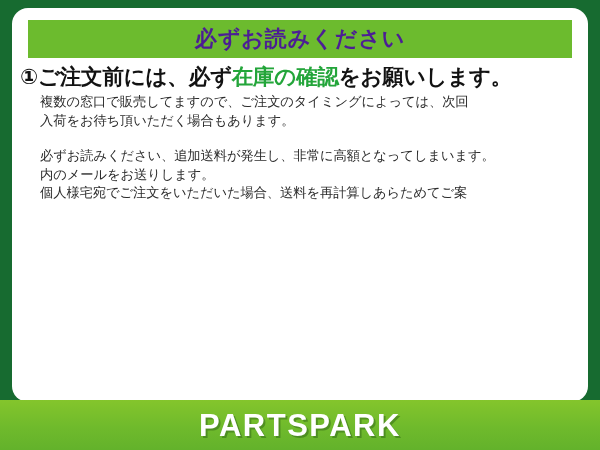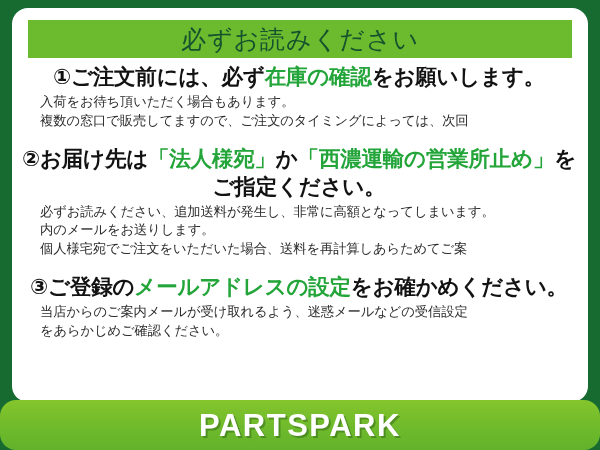--- a/index.html
+++ b/index.html
@@ -45,23 +45,23 @@
     left: 16px;
     top: 12px;
     width: 544px;
     height: 38px;
     background: #6cbb2e;
     display: flex;
     align-items: center;
     justify-content: center;
   }
   .title-text {
-    color: #14532d;
-    font-size: 25px;
-    font-weight: normal;
+    color: #4c1d95;
+    font-size: 22px;
+    font-weight: bold;
     letter-spacing: 1px;
     line-height: 1;
     white-space: nowrap;
   }
 
   
   .content {
     position: absolute;
     left: 0;
     top: 56px;
@@ -73,21 +73,20 @@
   .item { margin-bottom: 2px; }
 
   .item-head {
     font-size: 21.5px;
     font-weight: bold;
     color: #121212;
     line-height: 1.30;
     letter-spacing: -0.2px;
     margin: 0;
     white-space: nowrap;
-    text-align: center;
   }
   .item-head.wrap { white-space: normal; }
 
   .hl { color: #23a53a; }
 
   .item-sub {
     font-size: 13.3px;
     color: #2b2b2b;
     line-height: 1.42;
     margin: 1px 0 0 20px;
@@ -101,21 +100,20 @@
   .footer {
     position: absolute;
     left: 0;
     top: 400px;
     width: 600px;
     height: 50px;
     background: linear-gradient(180deg, #84c52c 0%, #6fba2c 55%, #63b22b 100%);
     display: flex;
     align-items: center;
     justify-content: center;
-    border-radius: 16px;
   }
   .logo-text {
     color: #ffffff;
     font-size: 31px;
     font-weight: bold;
     letter-spacing: 1.5px;
     text-shadow: 2px 2px 0 rgba(40,90,20,0.45);
     line-height: 1;
   }
 </style>
@@ -132,49 +130,37 @@
       <span class="title-text">必ずお読みください</span>
     </div>
 
     <div class="content">
 
       <div class="item">
         <p class="item-head">
           <span>①</span><span>ご注文前には、必ず</span><span class="hl">在庫の確認</span><span>をお願いします。</span>
         </p>
         <div class="item-sub">
+          <div>複数の窓口で販売してますので、ご注文のタイミングによっては、次回</div>
           <div>入荷をお待ち頂いただく場合もあります。</div>
-          <div>複数の窓口で販売してますので、ご注文のタイミングによっては、次回</div>
         </div>
       </div>
 
       <div class="gap-1"></div>
 
       <div class="item">
-        <p class="item-head wrap">
-          <span>②</span><span>お届け先は</span><span class="hl">「法人様宛」</span><span>か</span><span class="hl">「西濃運輸の営業所止め」</span><span>をご指定ください。</span>
-        </p>
         <div class="item-sub">
           <div>必ずお読みください、追加送料が発生し、非常に高額となってしまいます。</div>
           <div>内のメールをお送りします。</div>
           <div>個人様宅宛でご注文をいただいた場合、送料を再計算しあらためてご案</div>
         </div>
       </div>
 
       <div class="gap-2"></div>
 
-      <div class="item">
-        <p class="item-head">
-          <span>③</span><span>ご登録の</span><span class="hl">メールアドレスの設定</span><span>をお確かめください。</span>
-        </p>
-        <div class="item-sub">
-          <div>当店からのご案内メールが受け取れるよう、迷惑メールなどの受信設定</div>
-          <div>をあらかじめご確認ください。</div>
-        </div>
-      </div>
 
     </div>
   </div>
 
   <div class="footer">
     <span class="logo-text">PARTSPARK</span>
   </div>
 
 </div>
 

